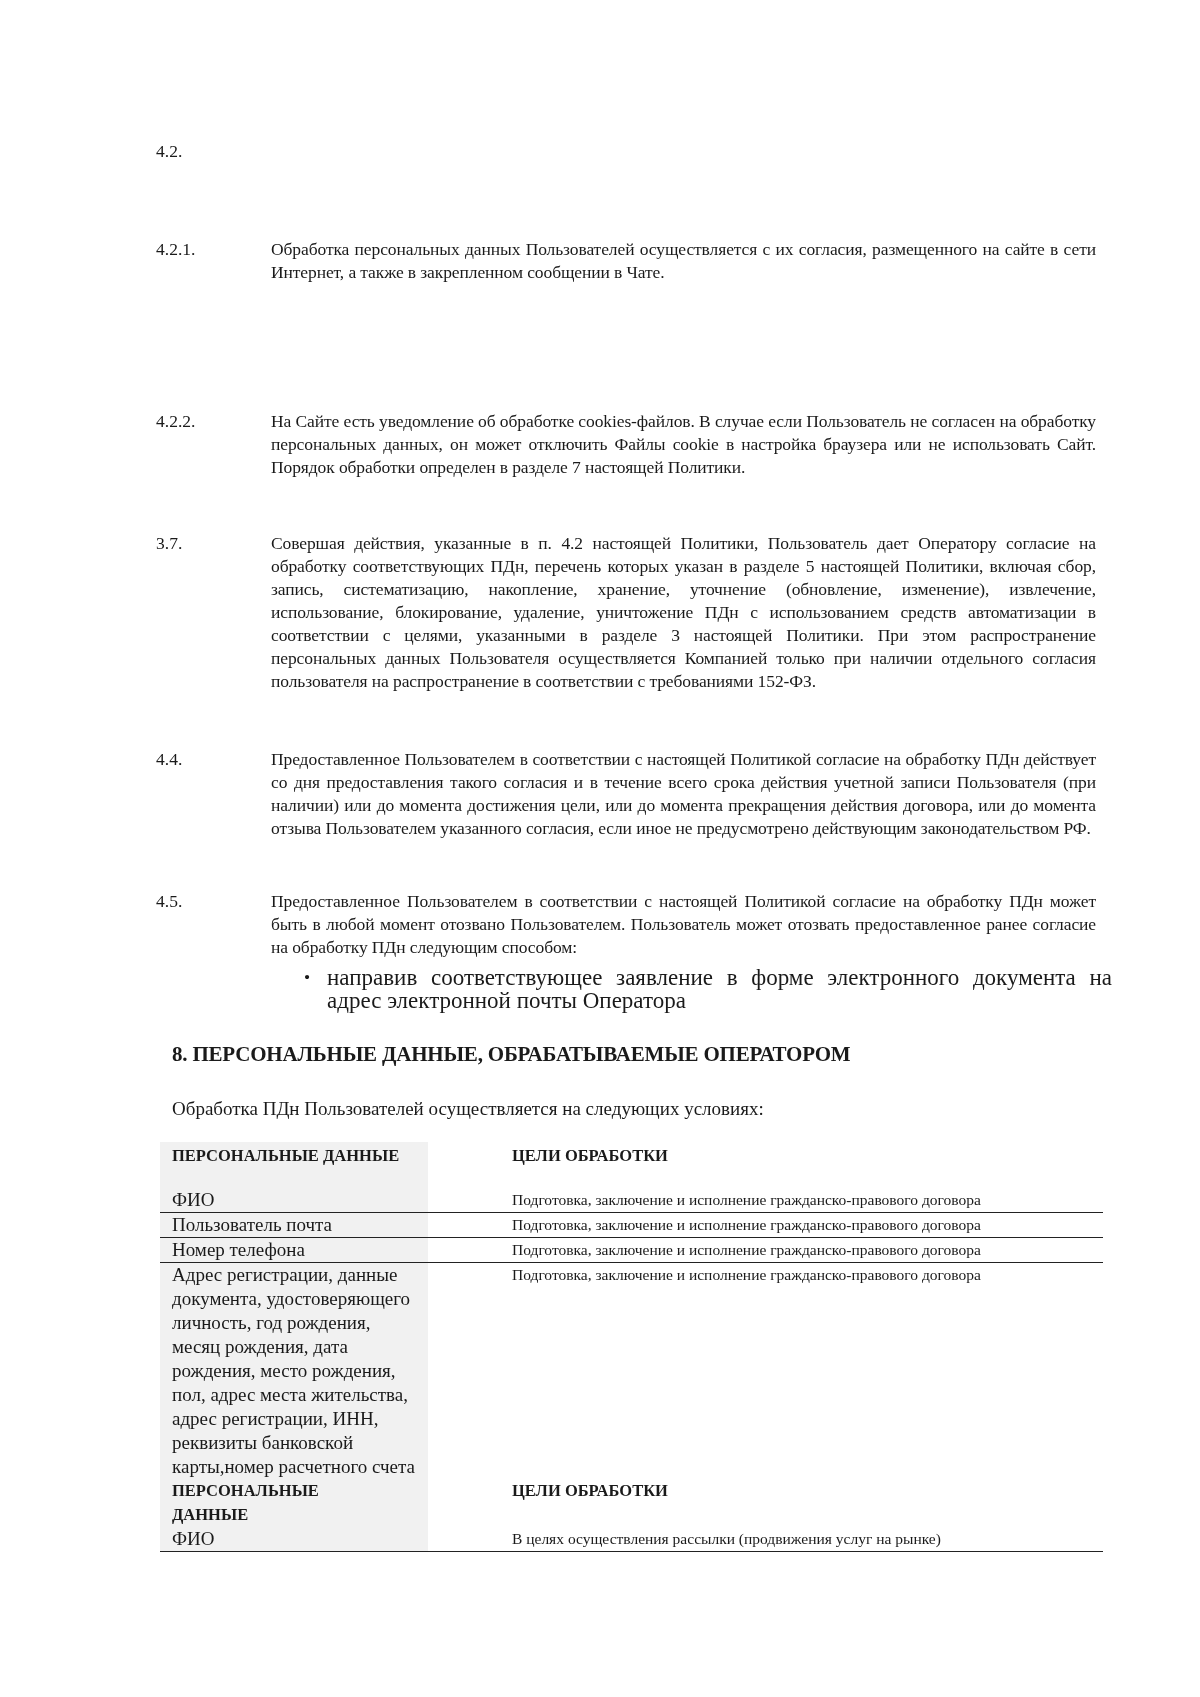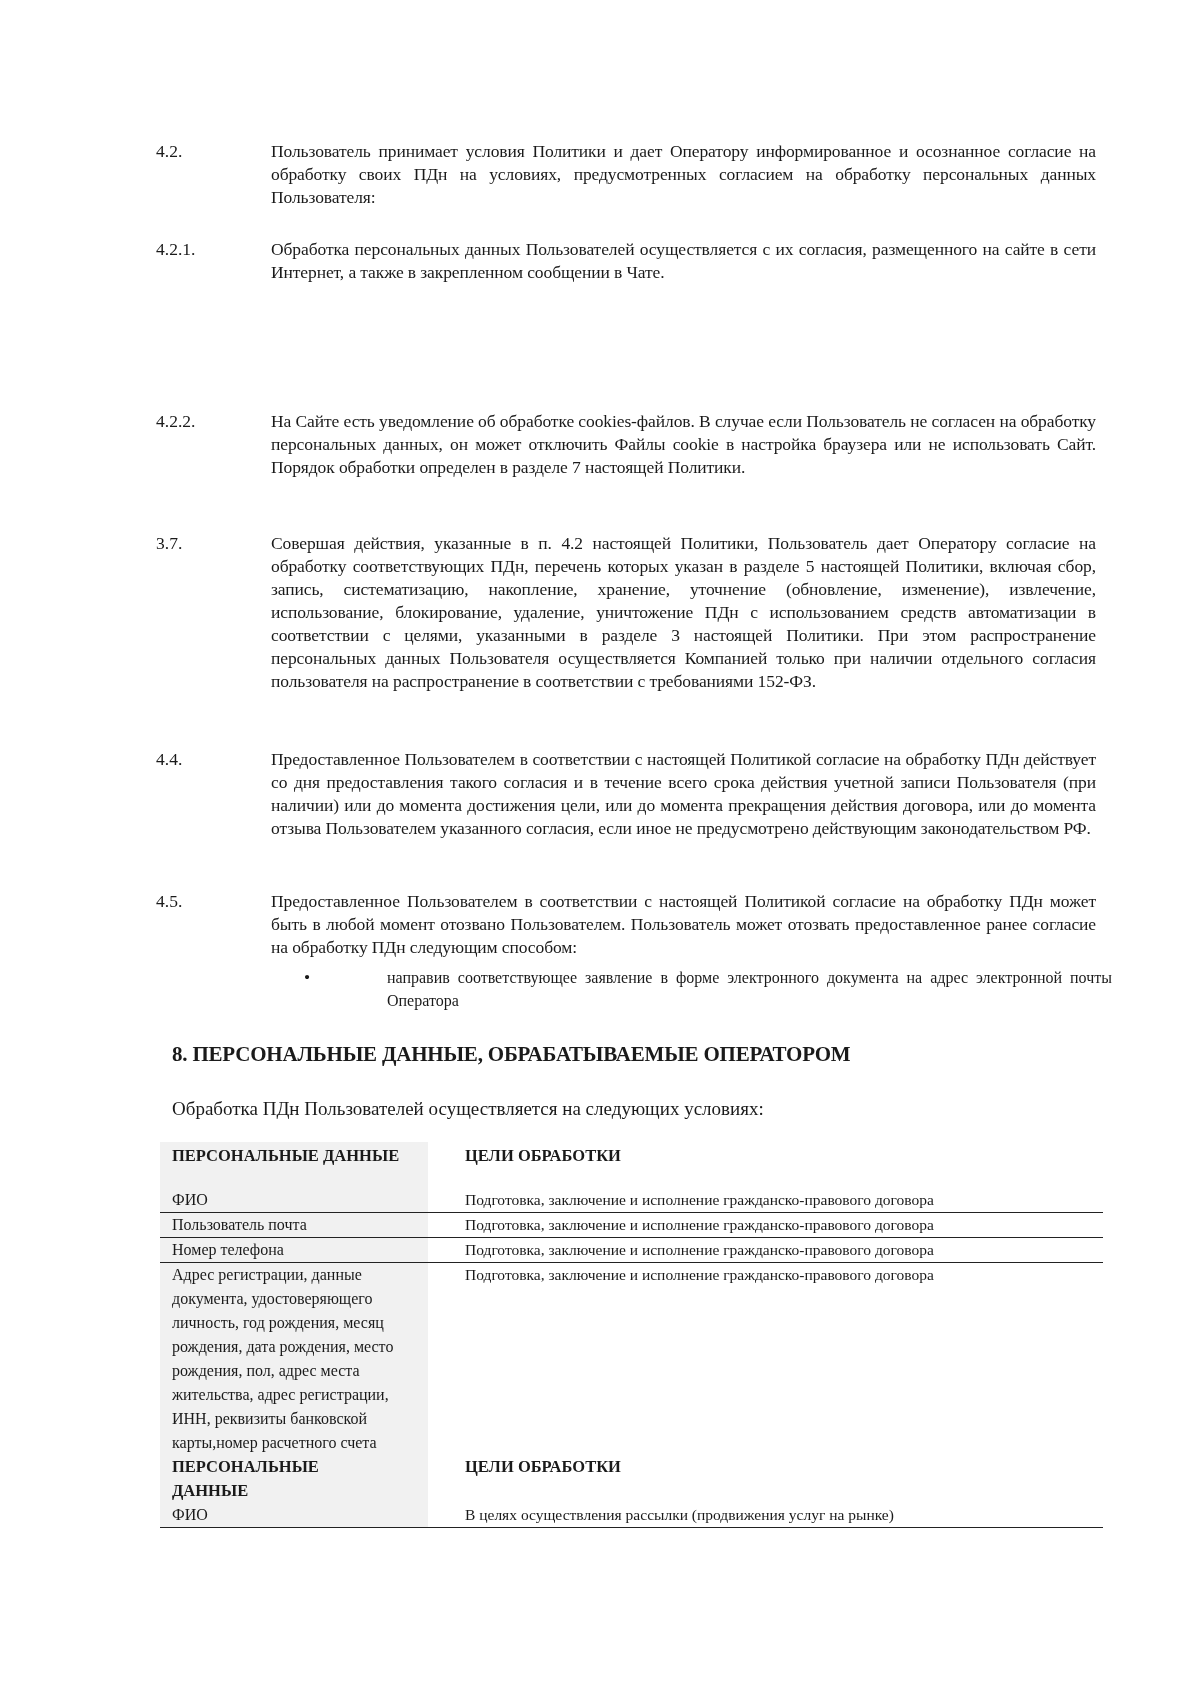--- a/index.html
+++ b/index.html
@@ -48,22 +48,22 @@
     width: 825px;
   }
   .bullet-item .dot {
     position: absolute;
     left: 17px;
     top: 0;
     font-size: 17.5px;
     line-height: 23px;
   }
   .bullet-item .text {
-    margin-left: 100px;
-    font-size: 16px;
+    margin-left: 40px;
+    font-size: 23px;
     line-height: 23px;
     text-align: justify;
   }
   .section-heading {
     position: absolute;
     left: 172px;
     top: 1041px;
     font-size: 21px;
     font-weight: bold;
     line-height: 26px;
@@ -85,48 +85,48 @@
   .tbl .row {
     position: relative;
     display: flex;
     justify-content: center;
   }
   .tbl .c1 {
     width: 268px;
     background: #f1f1f1;
     padding-left: 12px;
     box-sizing: border-box;
-    font-size: 16px;
+    font-size: 19px;
     line-height: 24px;
     font-family: "Liberation Serif", serif;
   }
   .tbl .c2 {
     flex: 1;
     padding-left: 37px;
     font-size: 15.5px;
     line-height: 24px;
     font-family: "Liberation Serif", serif;
+    margin-left: 47px;
   }
   .tbl .hdr .c1, .tbl .hdr .c2 {
     font-weight: bold;
     font-size: 16.5px;
   }
   .tbl .rule {
     border-bottom: 1.6px solid #222;
   }
   .tbl .spacer .c1 { height: 20px; }
 </style>
 </head>
 <body>
 
 <div class="page">
 
   <div class="clause" style="top:116px;">
     <span class="num">4.2.</span>
-    <div class="text">Пользователь принимает условия Политики и дает Оператору информированное и осознанное согласие на обработку своих ПДн на условиях, предусмотренных согласием на обработку персональных данных Пользователя:</div>
   </div>
 
   <div class="clause" style="top:214px;">
     <span class="num">4.2.1.</span>
     <div class="text">Обработка персональных данных Пользователей осуществляется с их согласия, размещенного на сайте в сети Интернет, а также в закрепленном сообщении в Чате.</div>
   </div>
 
 
   <div class="clause" style="top:386px;">
     <span class="num">4.2.2.</span>

